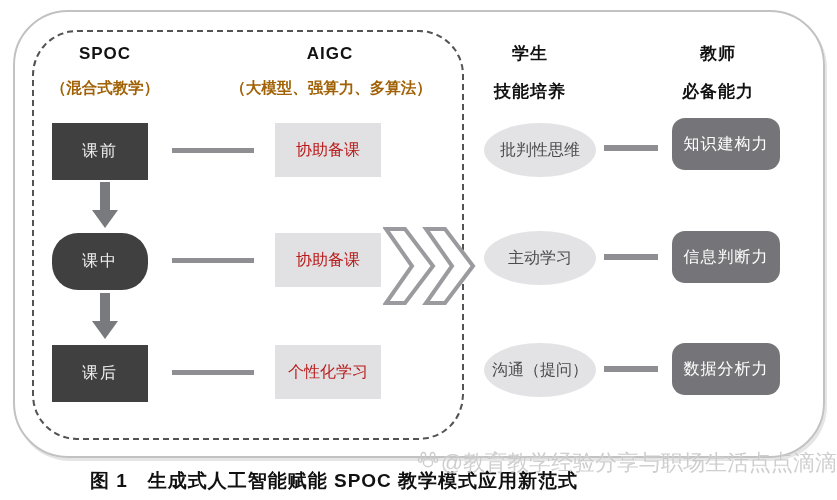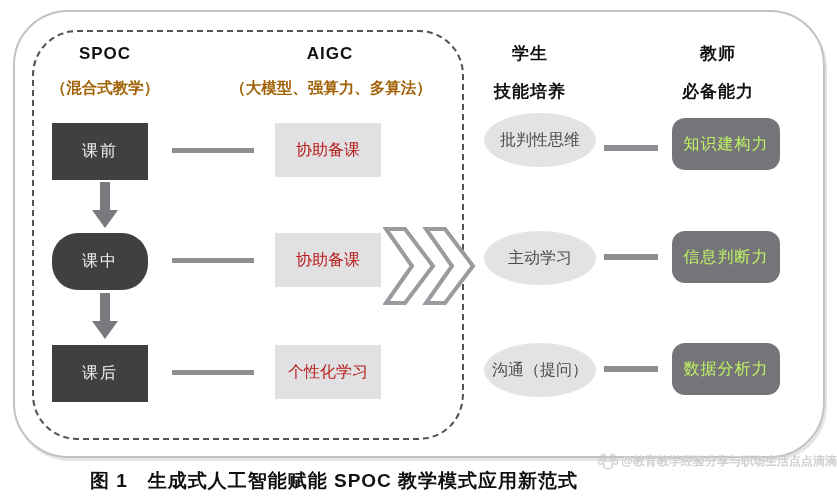--- a/index.html
+++ b/index.html
@@ -30,36 +30,36 @@
     position:absolute;left:275px;width:106px;height:54px;background:#e1e1e3;
     color:#b91c1c;font-size:16px;display:flex;align-items:center;justify-content:center;
   }
   .skill-ellipse{
     position:absolute;left:484px;width:112px;height:54px;background:#e3e3e5;
     border-radius:50%;color:#4b4b4d;font-size:16px;
     display:flex;align-items:center;justify-content:center;white-space:nowrap;
   }
   .ability-box{
     position:absolute;left:672px;width:108px;height:52px;background:#757579;
-    border-radius:13px;color:#bef264;font-size:16px;letter-spacing:1px;
+    border-radius:13px;color:#ffffff;font-size:16px;letter-spacing:1px;
     display:flex;align-items:center;justify-content:center;
   }
   .h-line{position:absolute;background:#8f8f93;}
   .left-line{left:172px;width:82px;height:5px;}
   .right-line{left:604px;width:54px;height:6px;}
   .down-arrow{position:absolute;left:90px;width:30px;height:46px;}
   .chevrons{position:absolute;left:383px;top:226px;width:96px;height:80px;}
   
   .caption{
     position:absolute;left:0;top:468px;width:668px;text-align:center;
     font-weight:bold;font-size:19px;color:#111;letter-spacing:1px;white-space:nowrap;
   }
   .watermark{
-    position:absolute;right:0px;top:448px;height:26px;display:flex;align-items:center;gap:2px;
-    font-weight:bold;font-size:12px;color:#c7c7c7;opacity:.85;white-space:nowrap;
+    position:absolute;right:0px;top:448px;height:26px;display:flex;gap:2px;
+    font-weight:normal;font-size:22px;color:#c7c7c7;opacity:.85;white-space:nowrap;
     text-shadow:0 0 1px #ffffff;
   }
 </style>
 </head>
 <body>
 
 <div id="stage">
 
   <div class="outer-frame"></div>
   <div class="dashed-frame"></div>
@@ -92,21 +92,21 @@
 
   <div class="support-box" style="top:123px;">协助备课</div>
   <div class="support-box" style="top:233px;">协助备课</div>
   <div class="support-box" style="top:345px;">个性化学习</div>
 
   <svg class="chevrons" viewBox="0 0 96 80">
     <polygon points="3,3 22,3 50,40 22,77 3,77 29,40" fill="#ffffff" stroke="#9b9b9f" stroke-width="4" stroke-linejoin="miter"></polygon>
     <polygon points="43,3 62,3 90,40 62,77 43,77 69,40" fill="#ffffff" stroke="#9b9b9f" stroke-width="4" stroke-linejoin="miter"></polygon>
   </svg>
 
-  <div class="skill-ellipse" style="top:113px;text-align:right;">批判性思维</div>
+  <div class="skill-ellipse" style="top:123px;text-align:right;">批判性思维</div>
   <div class="skill-ellipse" style="top:231px;">主动学习</div>
   <div class="skill-ellipse" style="top:343px;">沟通（提问）</div>
 
   <div class="h-line right-line" style="top:145px;"></div>
   <div class="h-line right-line" style="top:254px;"></div>
   <div class="h-line right-line" style="top:366px;"></div>
 
   <div class="ability-box" style="top:118px;">知识建构力</div>
   <div class="ability-box" style="top:231px;">信息判断力</div>
   <div class="ability-box" style="top:343px;">数据分析力</div>

